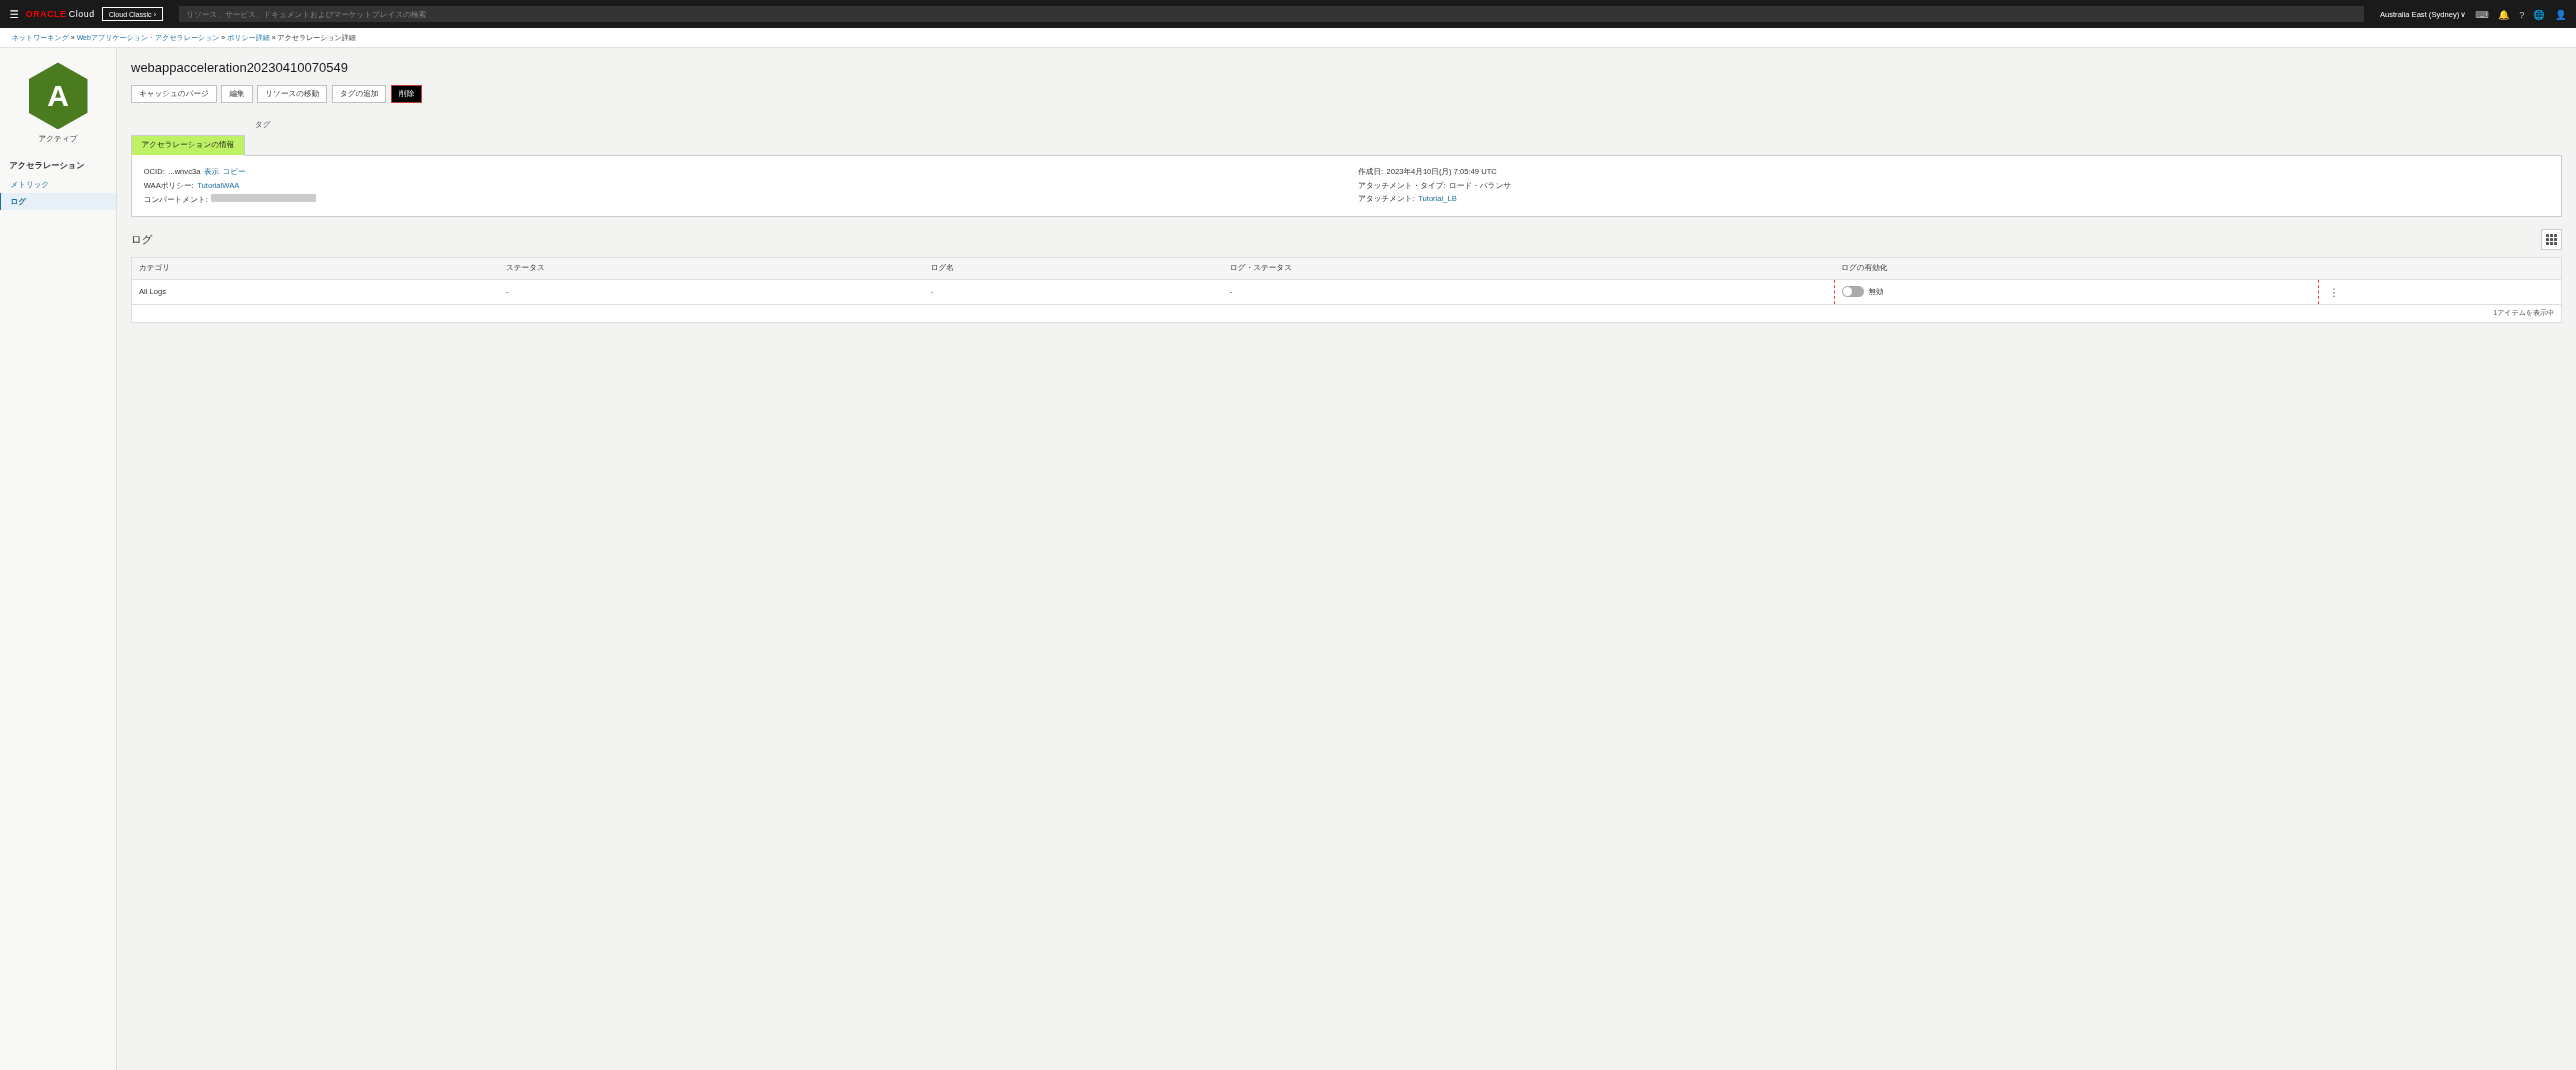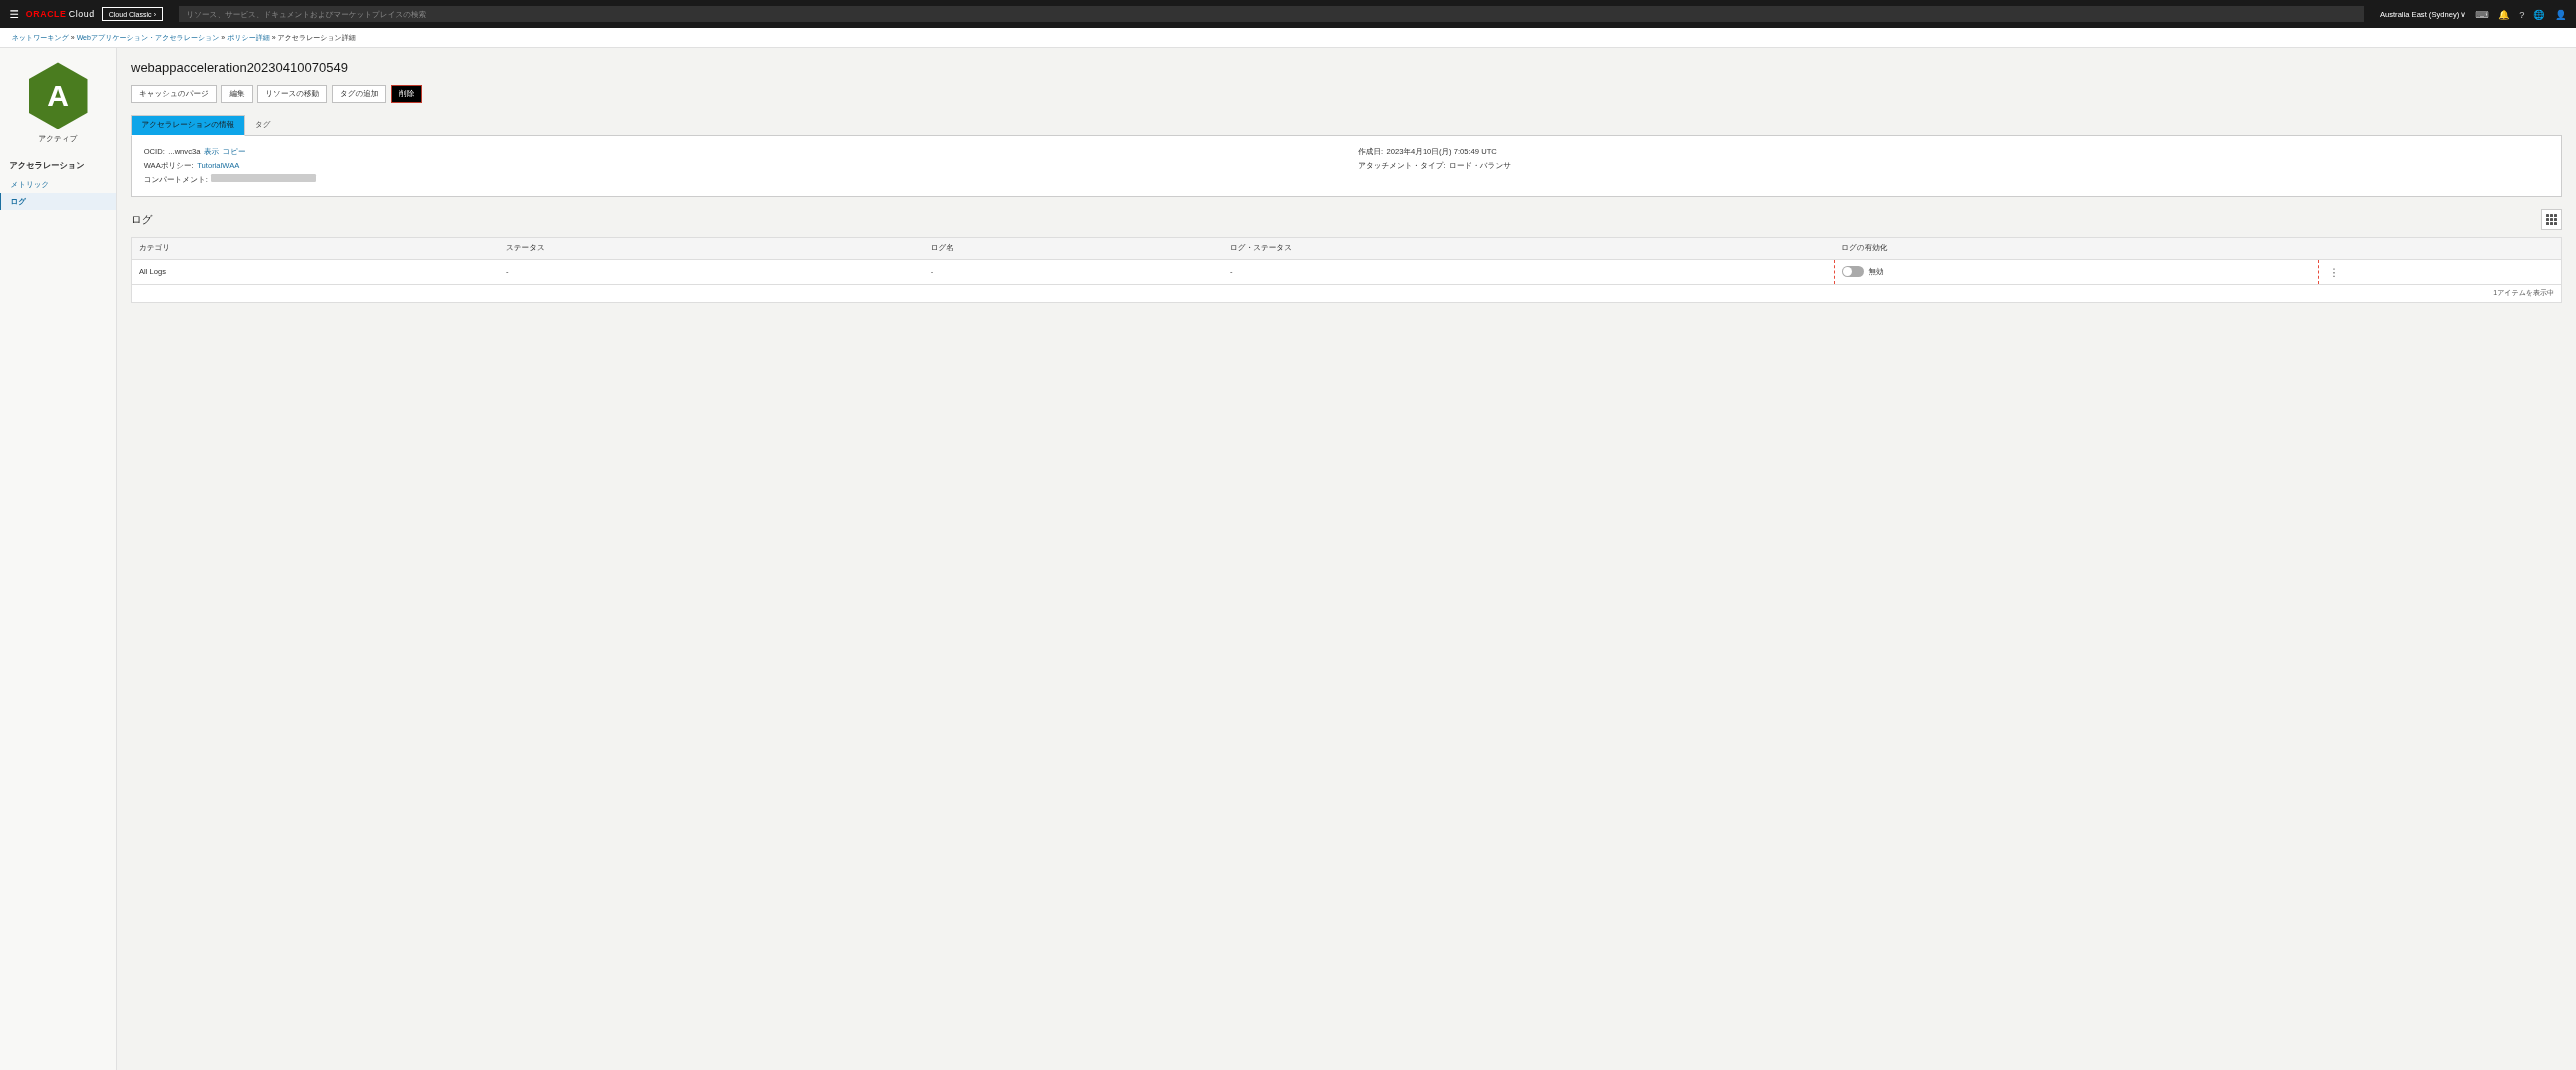--- a/index.html
+++ b/index.html
@@ -197,25 +197,26 @@
     .tab {
       padding: 4.7px 9.4px;
       font-size: 7.6px;
       cursor: pointer;
       border: 0.6px solid transparent;
       border-bottom: none;
       color: #555;
       margin-bottom: -1.2px;
     }
     .tab.active {
-      background: #0ea5e9;
+      background: #bef264;
       border-color: #ccc;
       border-bottom: 1.2px solid #fff;
       color: #1a1a1a;
       font-weight: 500;
+      margin-top: 20px;
     }
 
     
     .info-panel {
       background: #fff;
       border: 0.6px solid #ccc;
       border-top: none;
       padding: 9.4px 11.7px;
       margin-bottom: 11.7px;
     }
@@ -453,20 +454,24 @@
         </div>
 
         <div>
           <div class="info-row">
             <span class="info-label">作成日:</span>
             <span class="info-value">2023年4月10日(月) 7:05:49 UTC</span>
           </div>
           <div class="info-row">
             <span class="info-label">アタッチメント・タイプ:</span>
             <span class="info-value">ロード・バランサ</span>
+          </div>
+          <div class="info-row">
+            <span class="info-label">アタッチメント:</span>
+            <a class="info-link">Tutorial_LB</a>
           </div>
         </div>
       </div>
     </div>
 
     <div class="section-header">
       <h2 class="section-title">ログ</h2>
       <div class="grid-icon-btn">
         <div class="grid-dots">
           <div class="grid-dot"></div>

